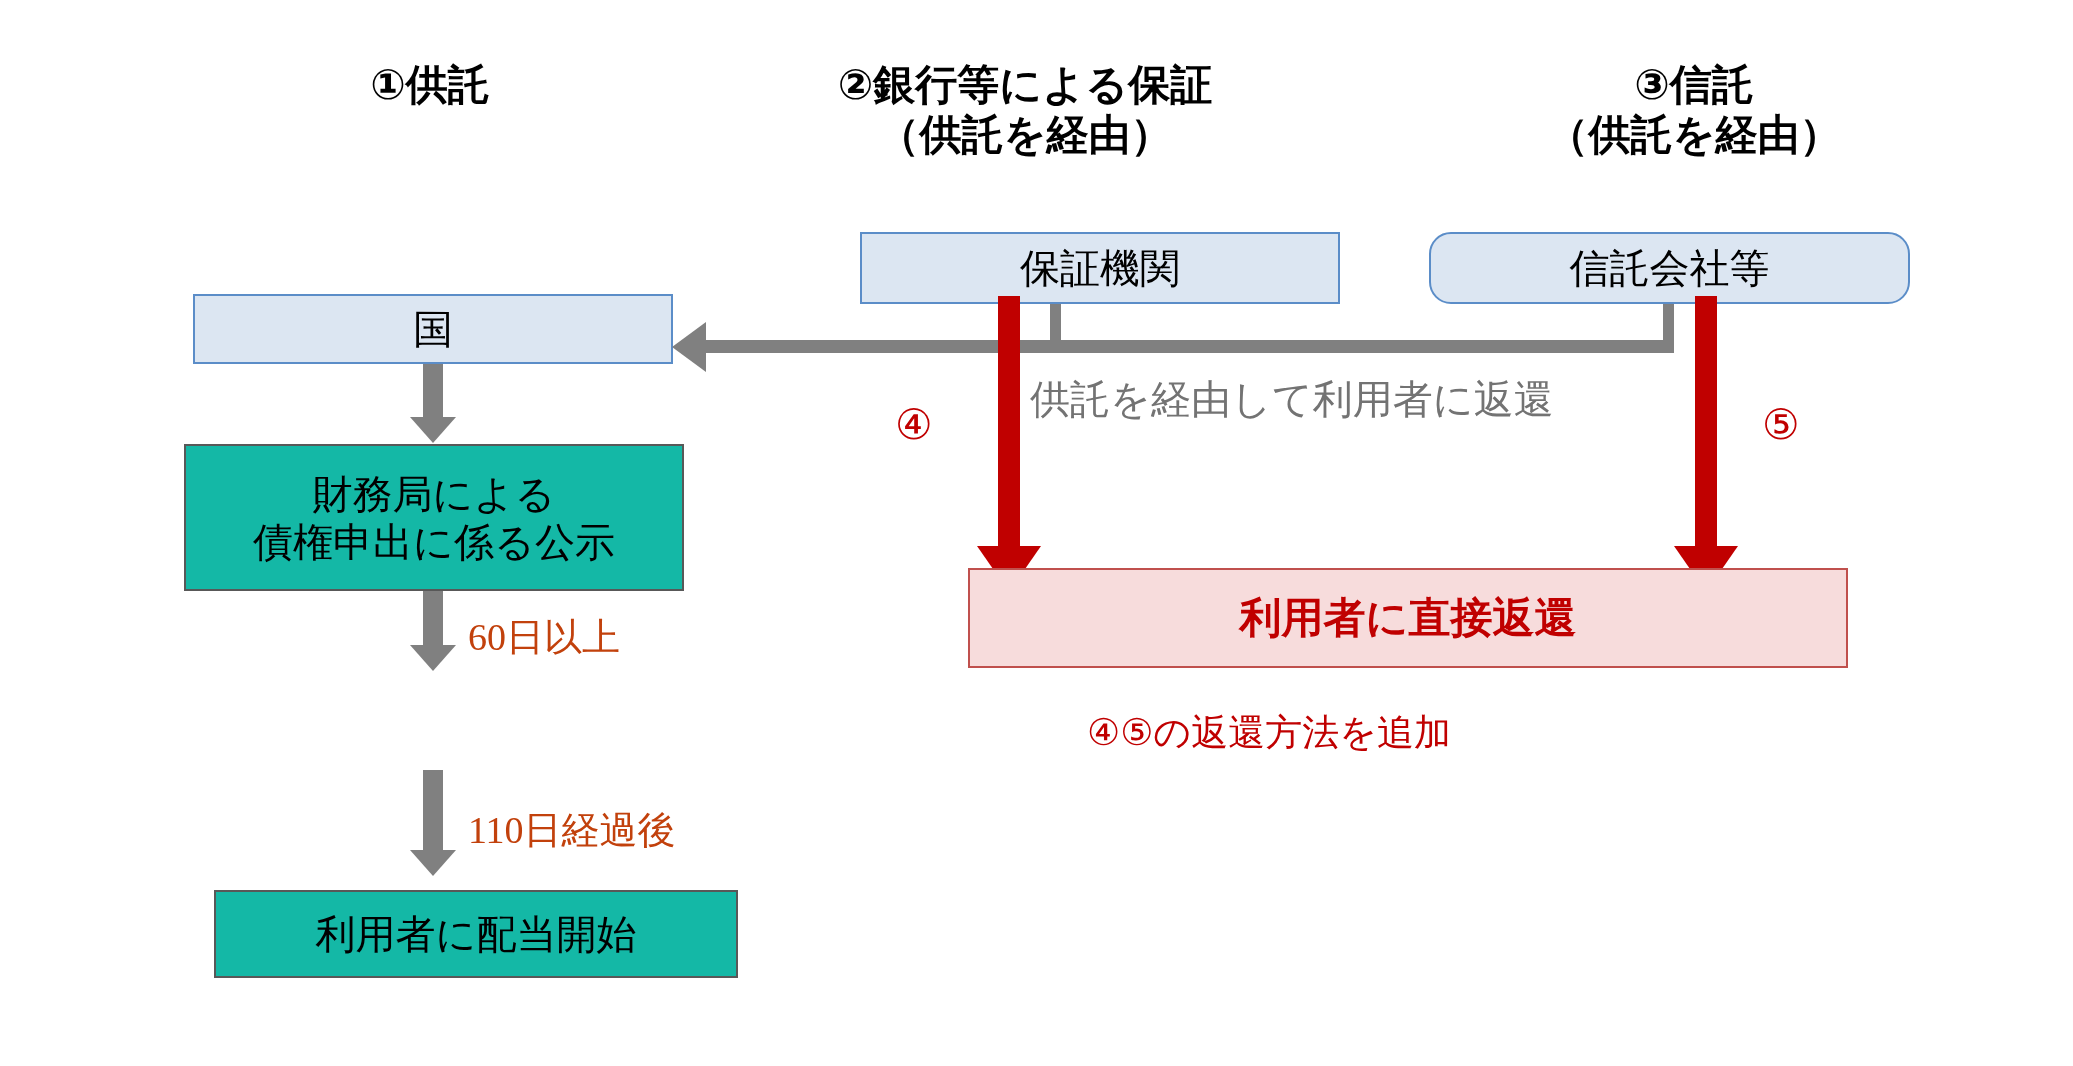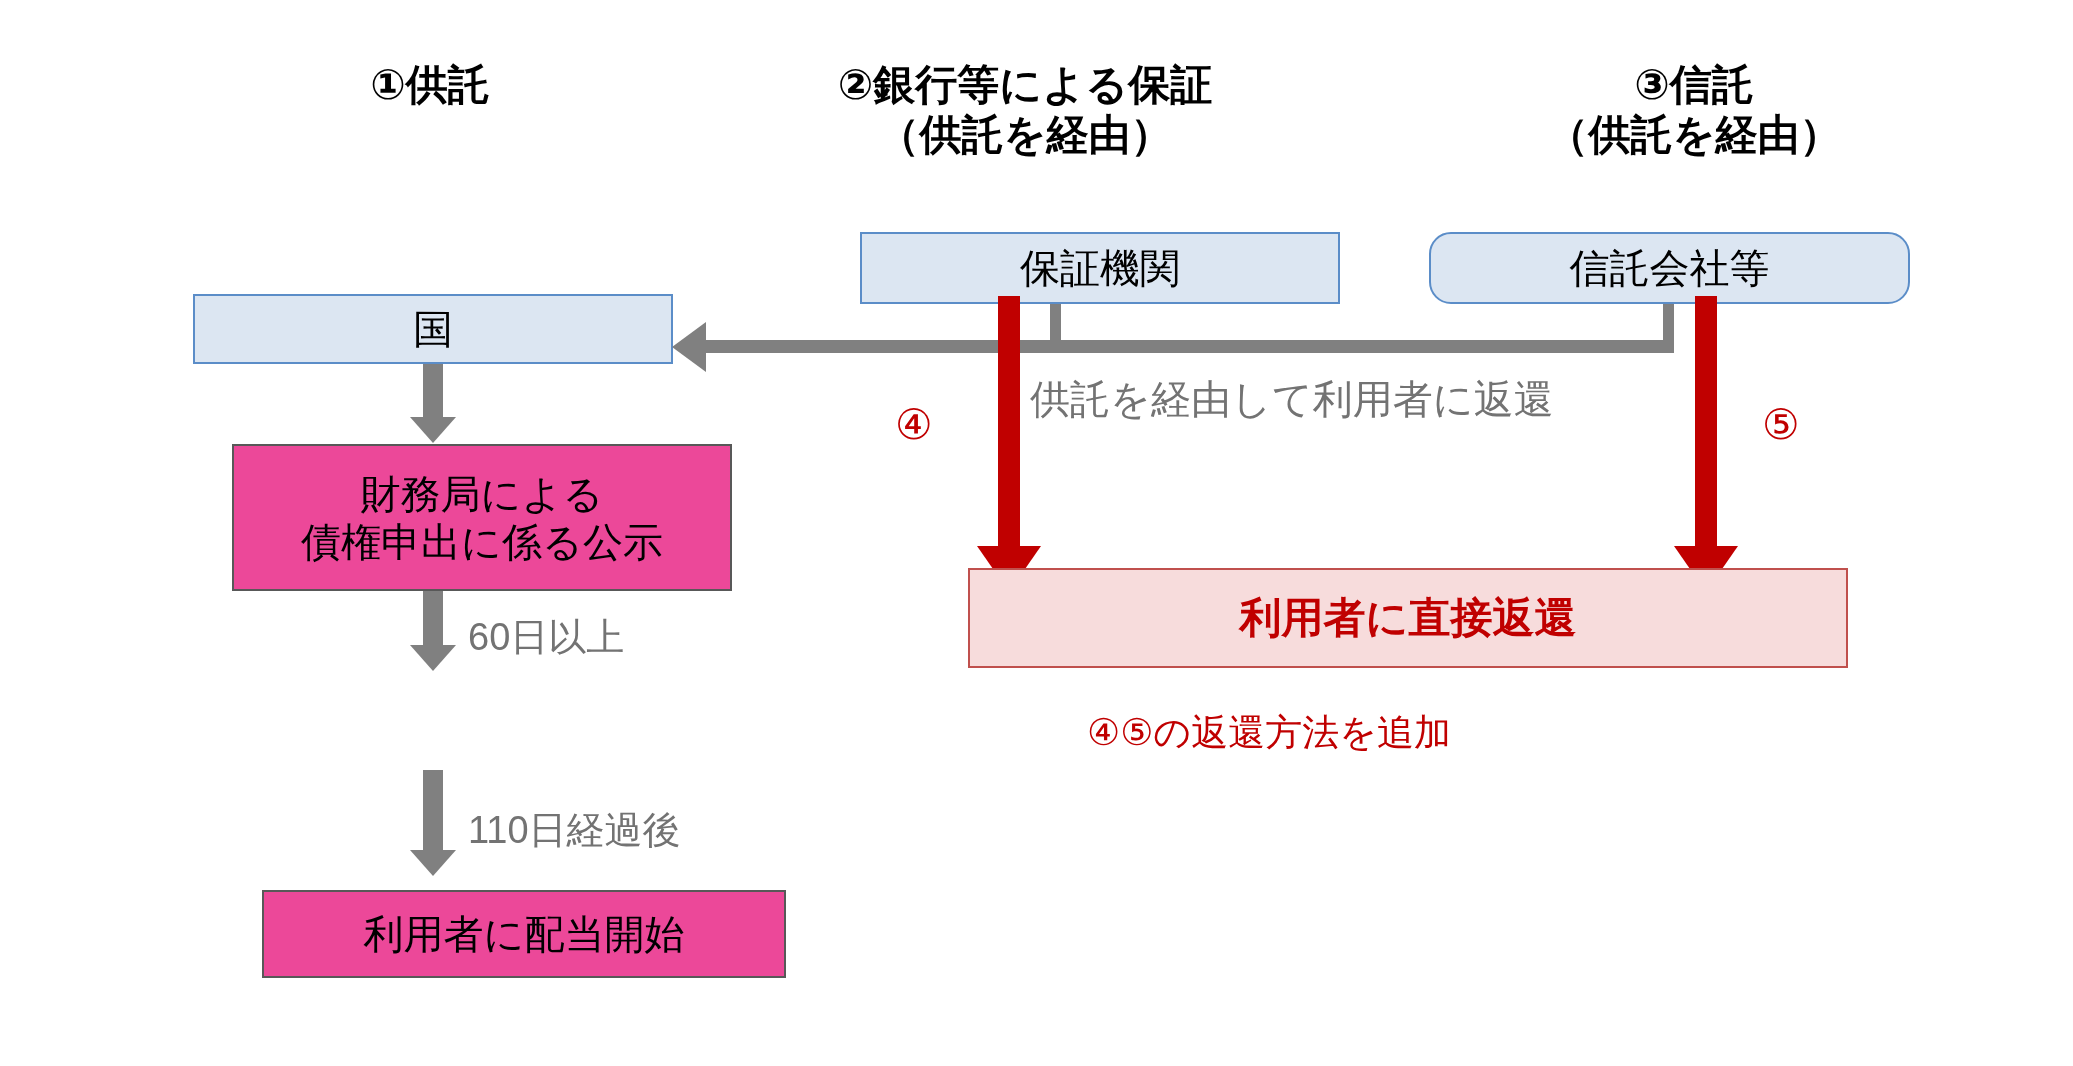--- a/index.html
+++ b/index.html
@@ -37,25 +37,24 @@
     line-height: 1.2;
     white-space: pre-line;
   }
   .box-blue {
     background: #dce6f2;
     border: 2px solid #5b8dc8;
     color: #000000;
     font-size: 40px;
   }
   .box-gray {
-    background: #ec4899;
+    background: #14b8a6;
     border: 2px solid #585858;
     color: #000000;
     font-size: 40px;
-    margin-left: 48px;
   }
   .box-red {
     background: #f7dcdc;
     border: 2px solid #c0504d;
     color: #c00000;
     font-weight: bold;
     font-size: 42px;
   }
 
   
@@ -86,23 +85,24 @@
   .rarrow-head {
     width: 0;
     height: 0;
     border-left: 32px solid transparent;
     border-right: 32px solid transparent;
     border-top: 46px solid #c00000;
   }
 
   
   .side-label {
-    color: #737373;
+    color: #c2410c;
     font-size: 38px;
     white-space: nowrap;
+    font-family: Liberation Serif, serif;
   }
   .gray-note {
     color: #737373;
     font-size: 40px;
     white-space: nowrap;
   }
   .red-marker {
     color: #c00000;
     font-size: 42px;
     font-weight: normal;

